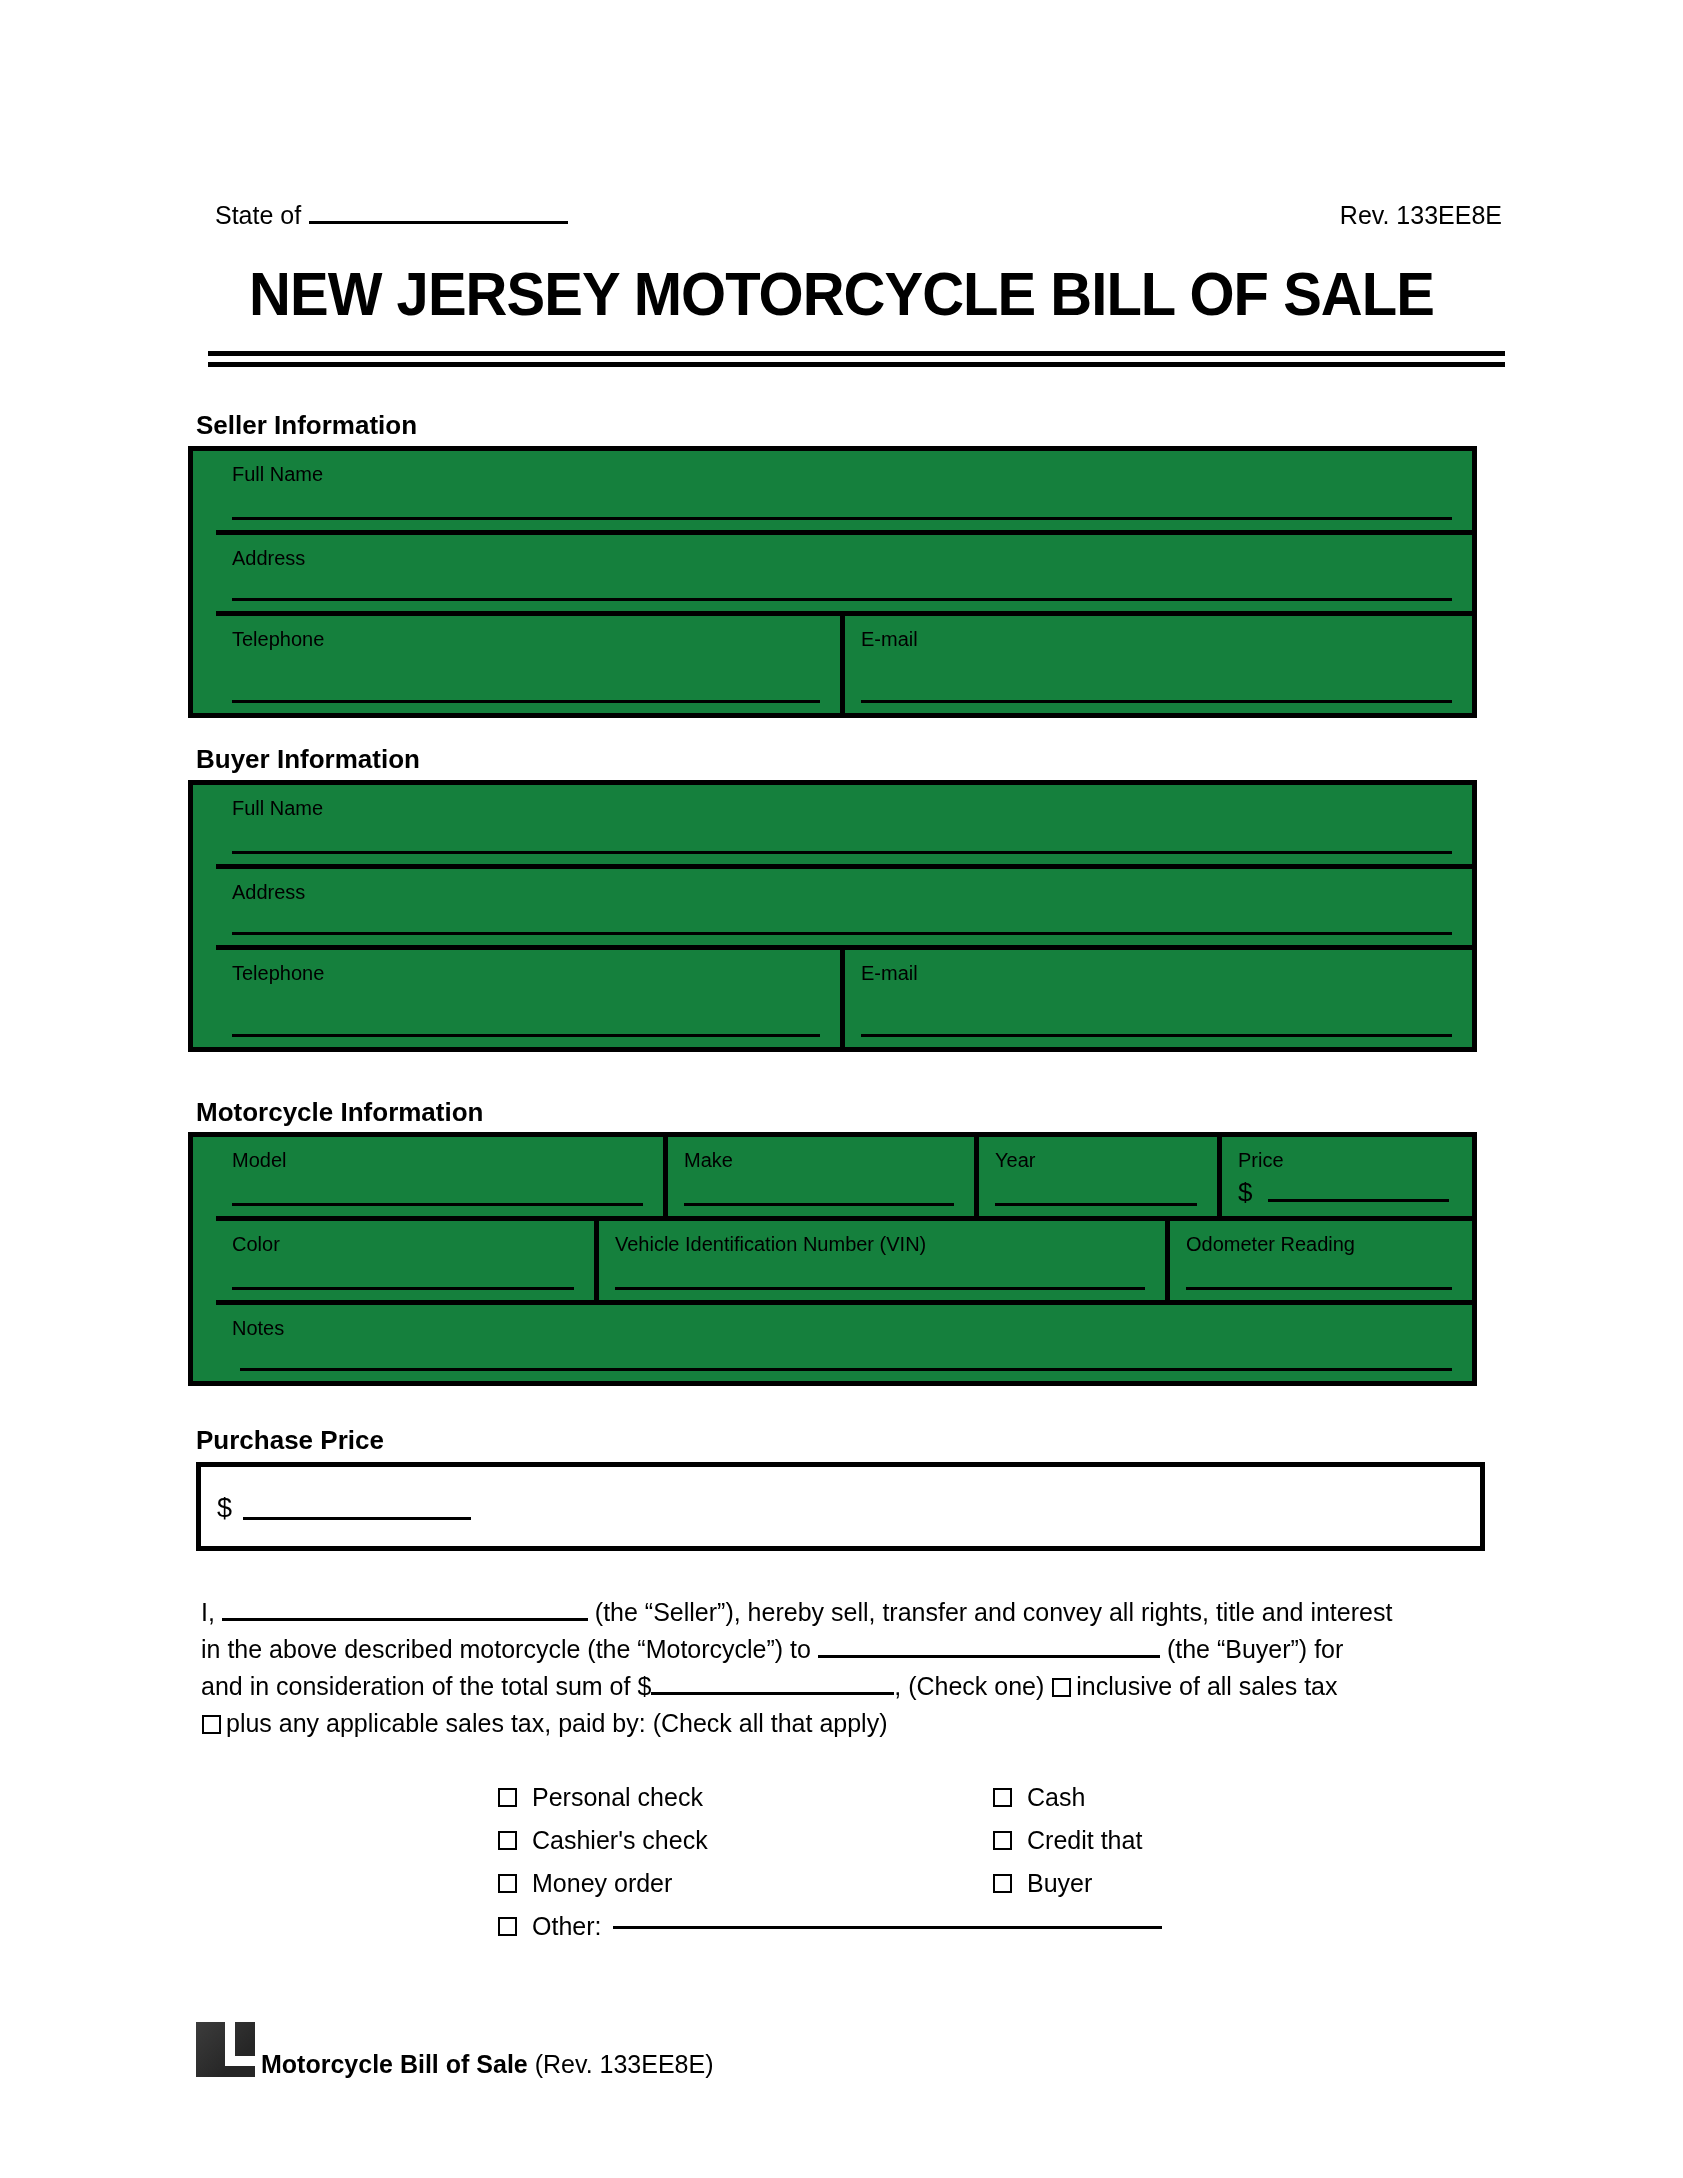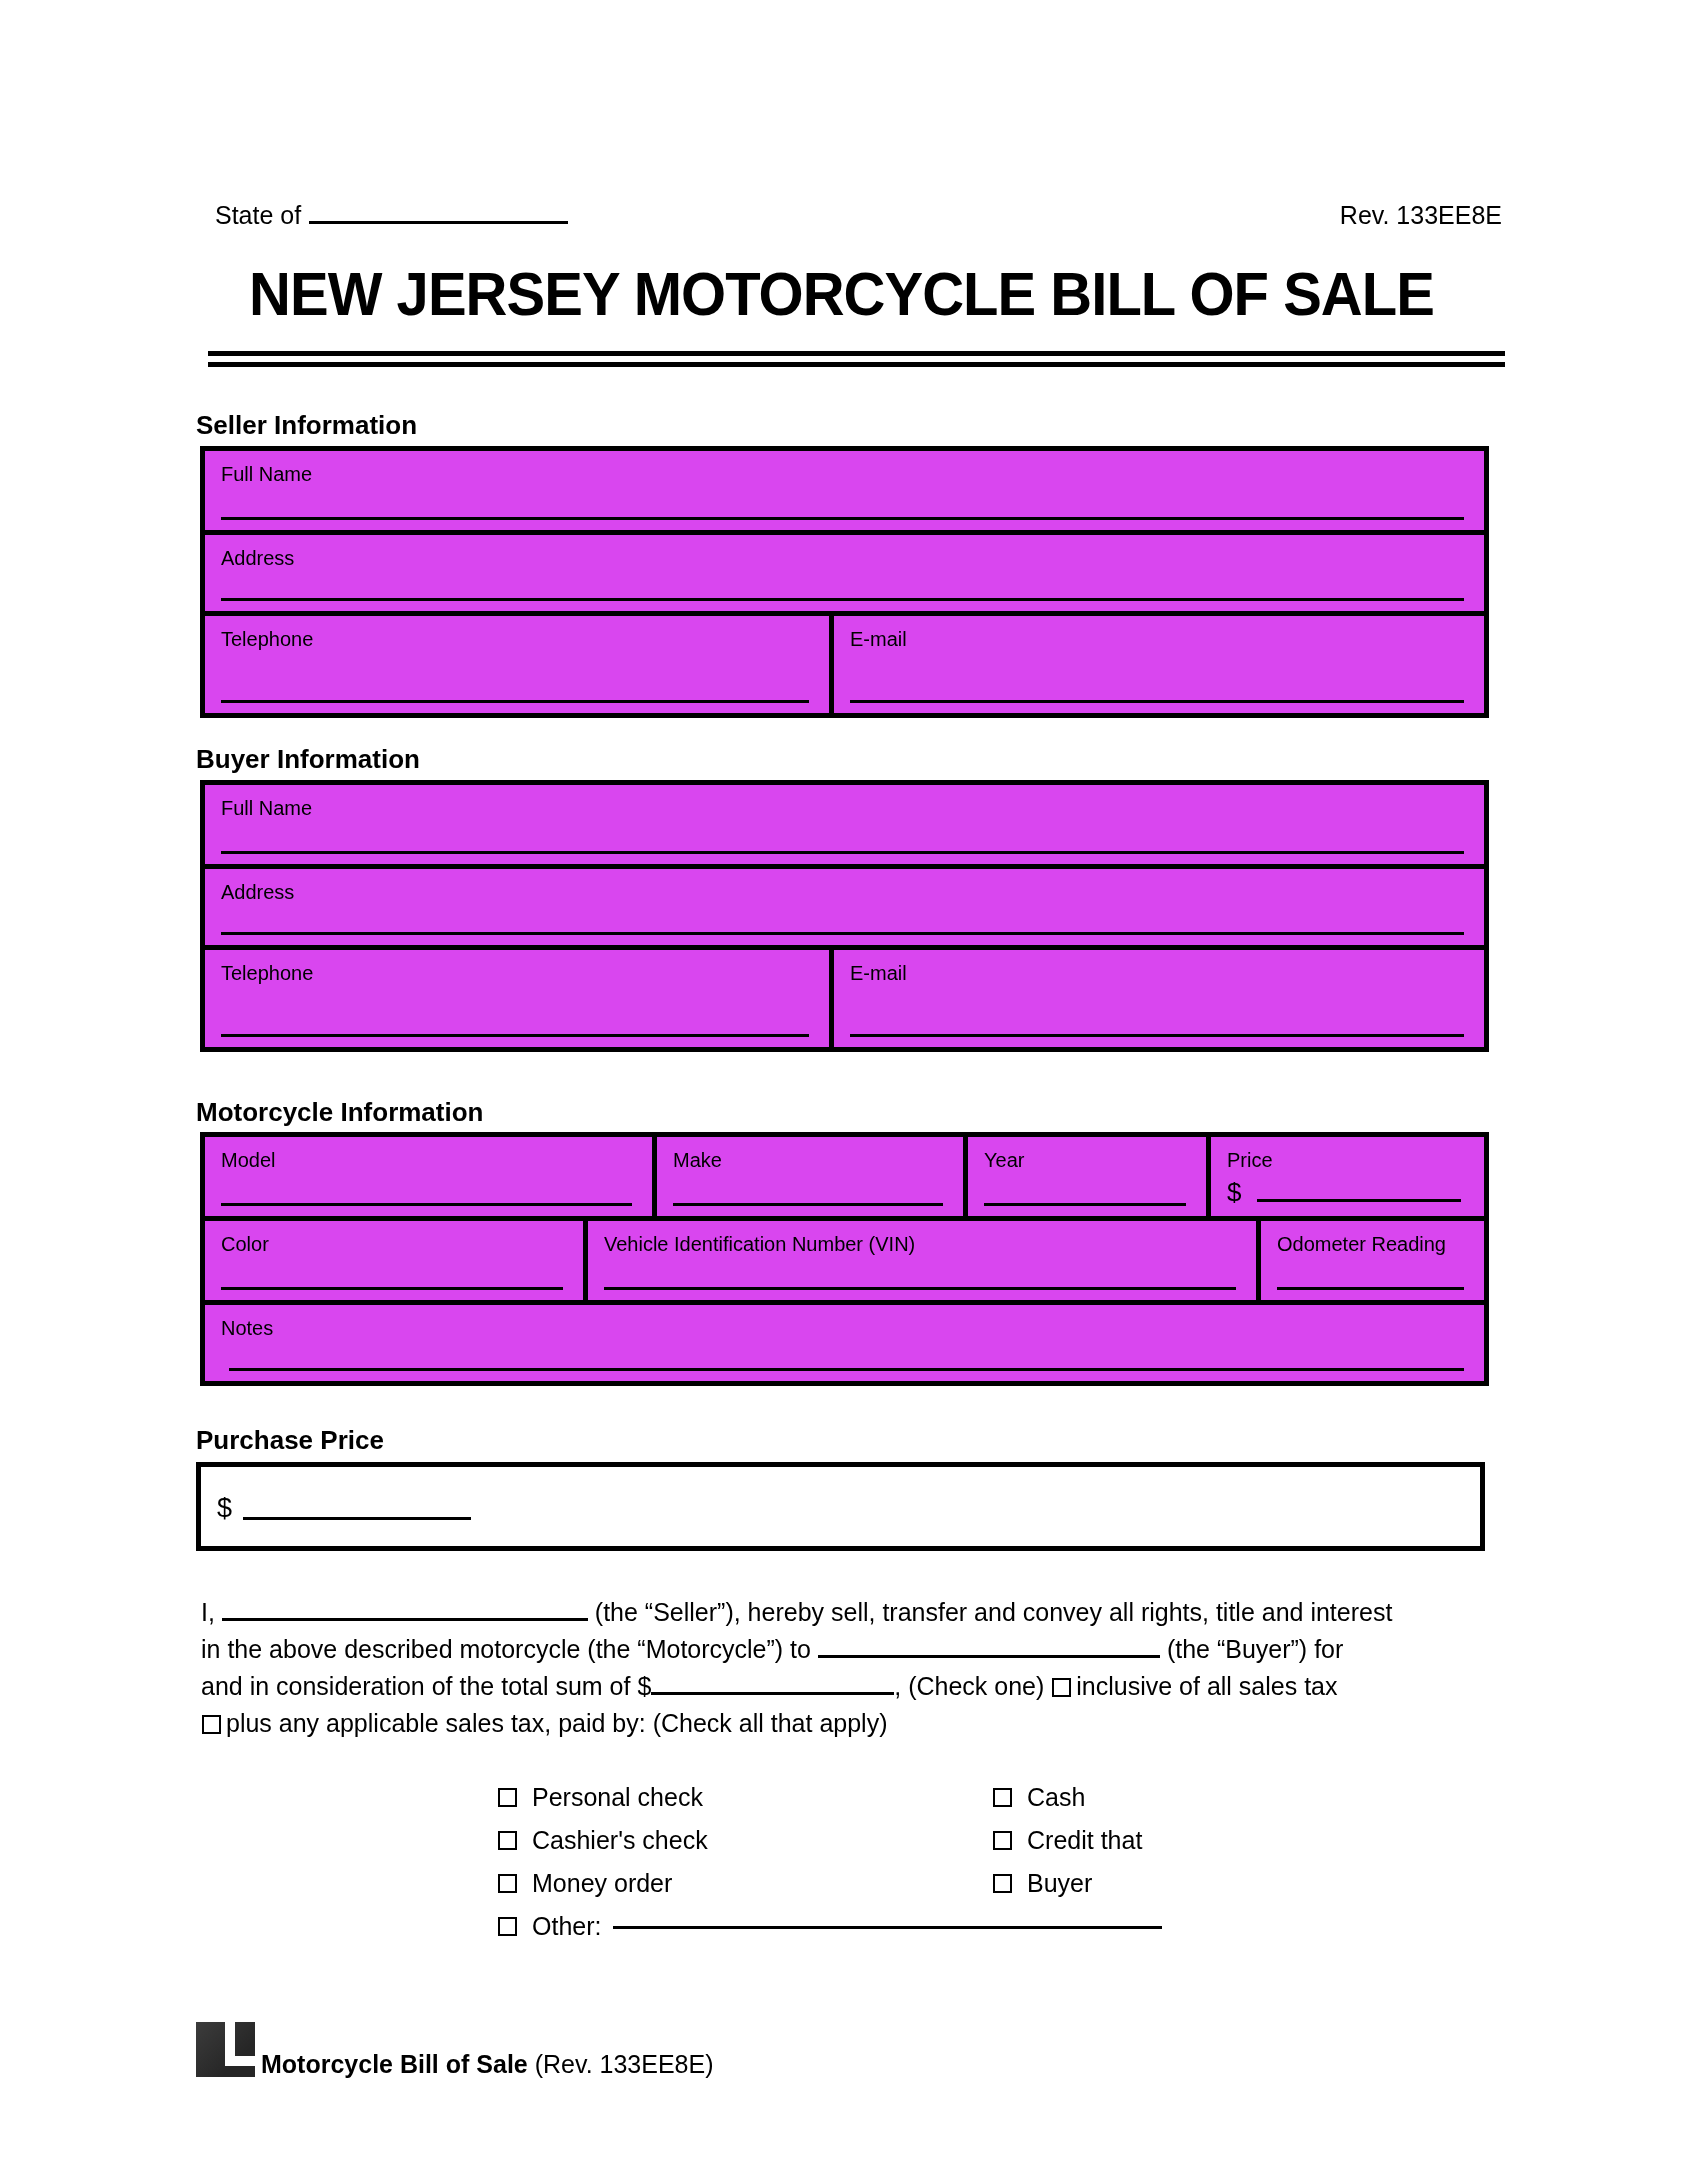--- a/index.html
+++ b/index.html
@@ -21,22 +21,22 @@
     white-space:nowrap;
   }
   .double-rule {
     position:absolute; left:208px; right:178px; top:351px; height:6px;
     border-top:5px solid #000; border-bottom:5px solid #000;
   }
   
   .section-heading { position:absolute; left:196px; font-size:26px; font-weight:bold; }
   
   .itable {
-    position:absolute; left:200px; width:1289px;
-    border:5px solid #000; box-sizing:border-box; background:#d946ef;
+    position:absolute; left:188px; width:1289px;
+    border:5px solid #000; box-sizing:border-box; background:#15803d;padding-left:23px;
   }
   .trow { position:relative; box-sizing:border-box; }
   .trow.sep { border-bottom:5px solid #000; }
   .cells { display:flex; height:100%;border-radius:13px; }
   .cell { position:relative; box-sizing:border-box; height:100%; }
   .cell.div { border-right:5px solid #000; }
   .flexcell { flex:1;text-align:center; }
   .flabel { position:absolute; top:12px; left:16px; font-size:20px; white-space:nowrap; }
   .uline { position:absolute; left:16px; right:20px; bottom:10px; border-bottom:3px solid #000; }
   .dollar { position:absolute; left:16px; bottom:8px; font-size:26px; }
@@ -154,21 +154,21 @@
           <span class="uline" style="left:46px; right:23px; bottom:14px;"></span>
         </div>
       </div>
     </div>
     <div class="trow sep" style="height:84px;">
       <div class="cells">
         <div class="cell div" style="width:383px;">
           <span class="flabel">Color</span>
           <span class="uline"></span>
         </div>
-        <div class="cell div" style="width:673px;">
+        <div class="cell div" style="width:571px;">
           <span class="flabel">Vehicle Identification Number (VIN)</span>
           <span class="uline"></span>
         </div>
         <div class="cell flexcell">
           <span class="flabel">Odometer Reading</span>
           <span class="uline"></span>
         </div>
       </div>
     </div>
     <div class="trow" style="height:76px;">

